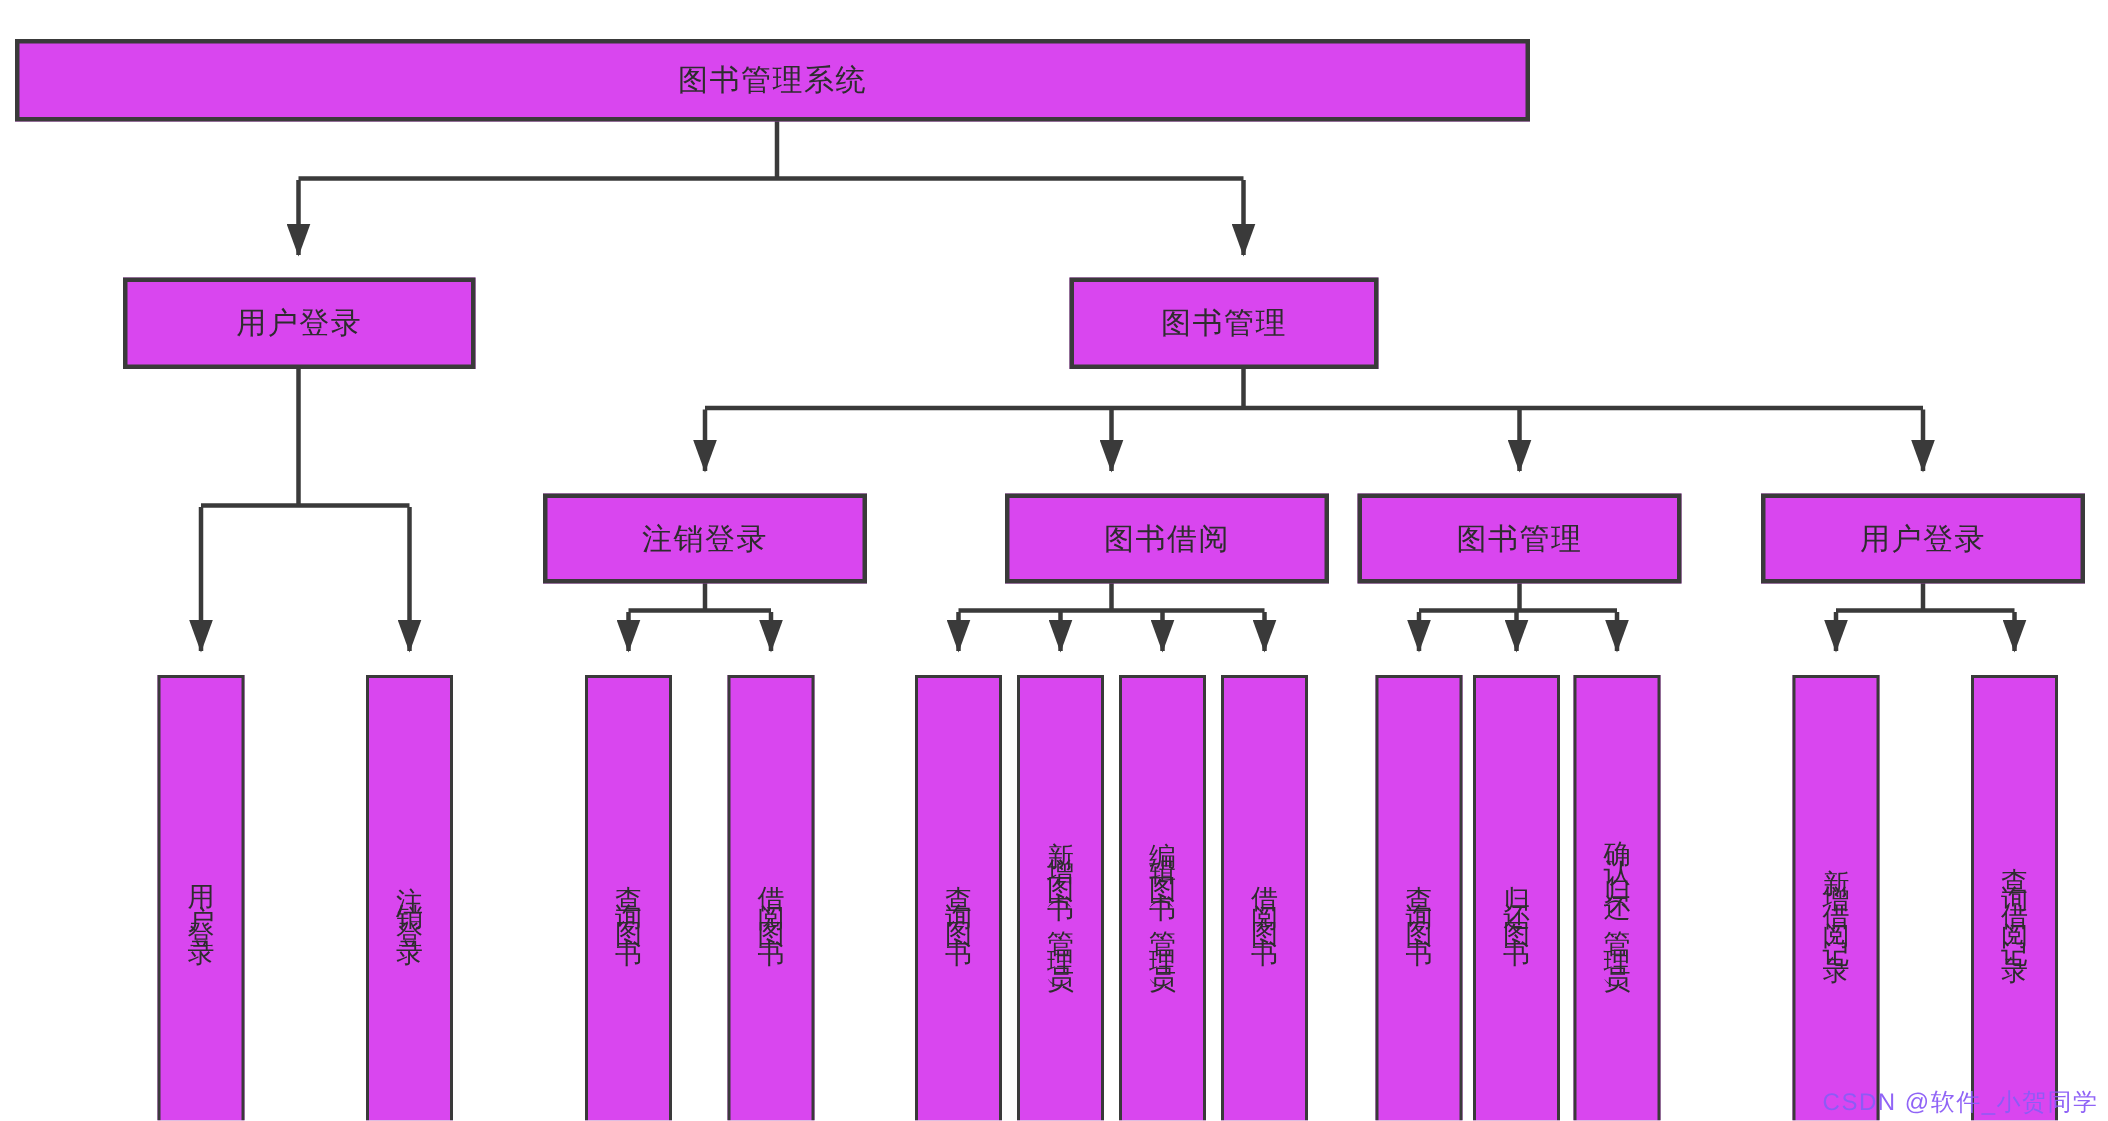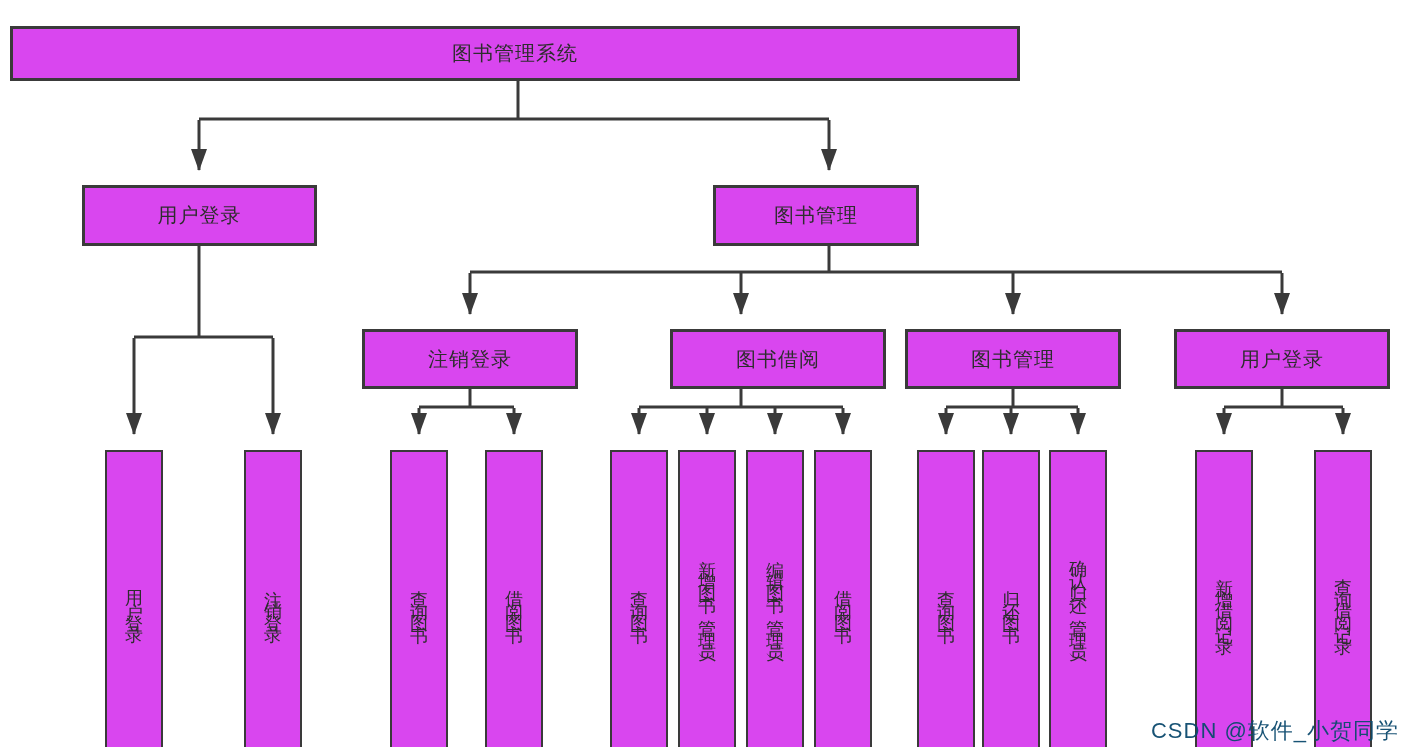--- a/index.html
+++ b/index.html
@@ -66,22 +66,22 @@
   .b-cb-query-book     { left: 917px;  }
   .b-cb-return-book    { left: 982px;  }
   .b-cb-confirm-return { left: 1049px; }
   .b-br-add-record     { left: 1195px; }
   .b-br-query-record   { left: 1314px; }
 
   .watermark {
     position: absolute;
     right: 6px;
     bottom: 1px;
-    font-size: 22px;
-    color: #0c4a6e;
+    font-size: 16px;
+    color: #8b5cf6;
     opacity: 0.95;
     letter-spacing: 1px;
     z-index: 5;
   }
 </style>
 </head>
 <body>
 
 <div class="canvas">
 

